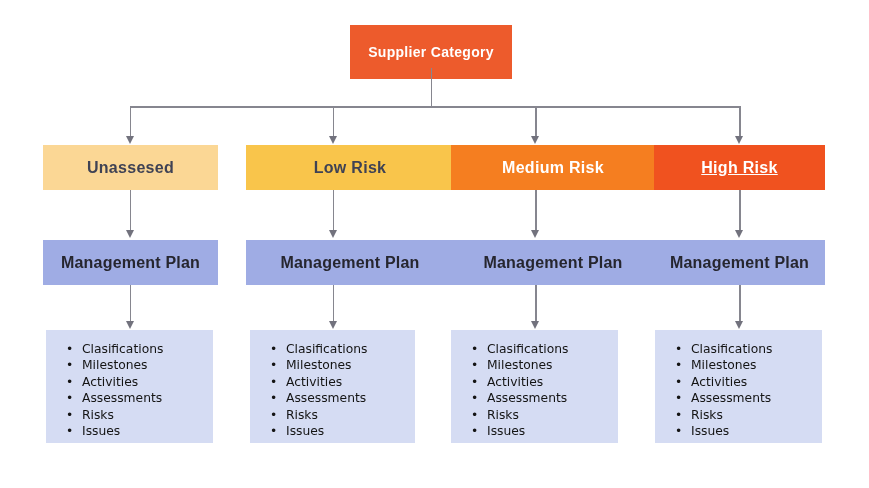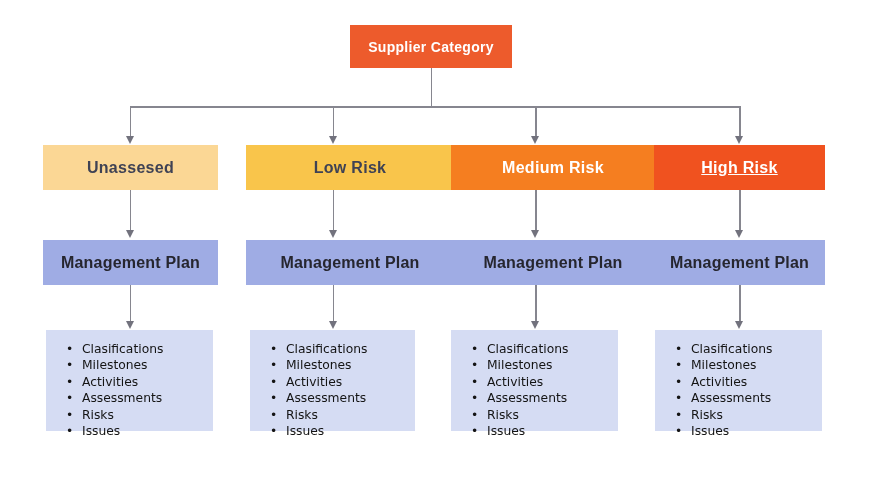--- a/index.html
+++ b/index.html
@@ -10,33 +10,33 @@
     font-family:"Liberation Sans", sans-serif;
     overflow:hidden;
   }
   .node{
     position:absolute;
     display:flex;align-items:center;justify-content:center;
     box-sizing:border-box;
     text-align:center;
   }
   .root-node{
-    left:350px;top:25px;width:162px;height:43px;
+    left:350px;top:25px;width:162px;height:54px;
     font-size:14px;font-weight:bold;letter-spacing:.3px;
   }
   .cat-node{
     top:145px;height:45px;
     font-size:16px;font-weight:bold;letter-spacing:.3px;
   }
   .plan-node{
     top:240px;height:45px;
     font-size:16px;font-weight:bold;letter-spacing:.2px;
   }
   .list-node{
-    position:absolute;top:330px;height:101px;
+    position:absolute;top:330px;height:113px;
     box-sizing:border-box;
   }
   .list-node ul{
     margin:0;padding:11px 0 0 20px;list-style:none;
     font-size:13px;line-height:16.4px;color:#141414;
     font-family:"DejaVu Sans","Liberation Sans",sans-serif;
     font-size:12.3px;
     text-align:left;
   }
   .list-node li{position:relative;padding-left:16px;}

